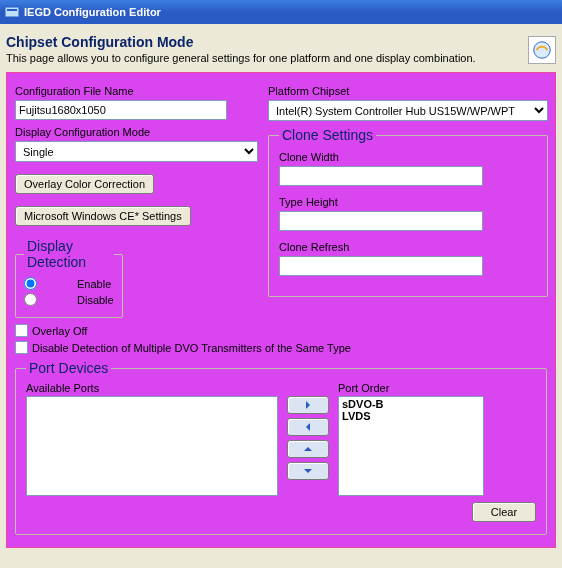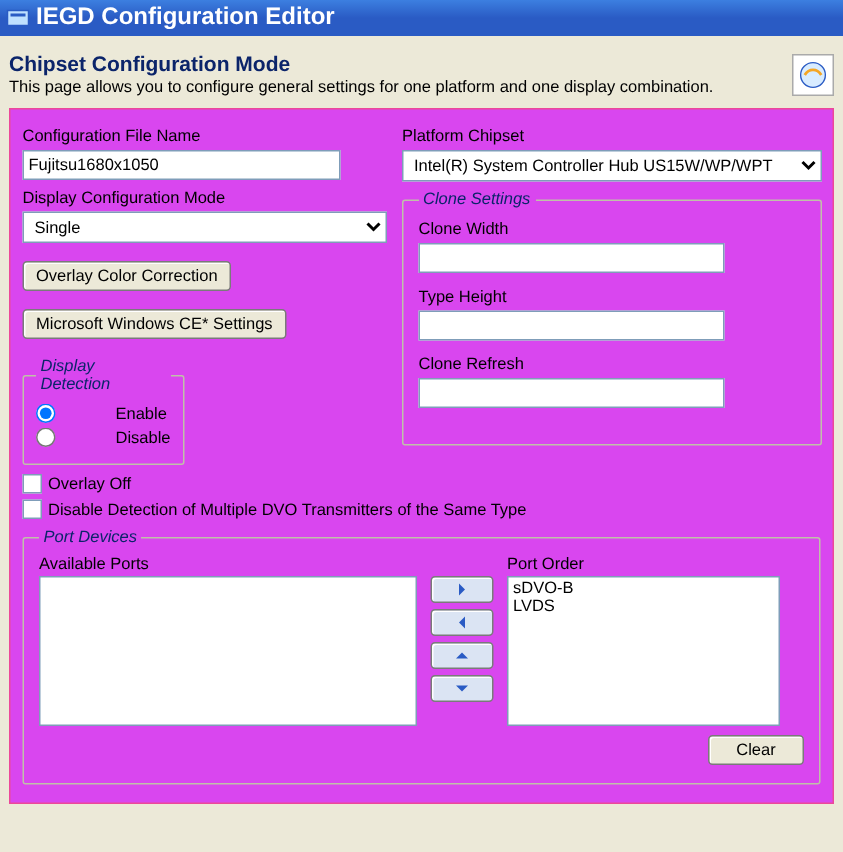--- a/index.html
+++ b/index.html
@@ -14,21 +14,21 @@
     overflow: hidden;
   }
   .titlebar {
     background: linear-gradient(to bottom, #3c7fe0 0%, #2a5bc4 50%, #2a5bc4 100%);
     color: #fff;
     height: 24px;
     display: flex;
     align-items: center;
     padding: 0 4px;
     font-weight: bold;
-    font-size: 16px;
+    font-size: 11px;
   }
   .titlebar-icon {
     width: 16px;
     height: 16px;
     margin-right: 4px;
     display: inline-flex;
     align-items: center;
     justify-content: center;
   }
   .content {
@@ -92,23 +92,22 @@
     box-shadow: inset 1px 1px 0 #fff;
   }
   fieldset {
     border: 1px solid #c0c0a8;
     border-radius: 2px;
     padding: 6px 10px 10px 10px;
     margin: 0;
   }
   legend {
     color: #0b246a;
-    font-size: 11px;
+    font-size: 14px;
     padding: 0 3px;
-    font-style: italic;
   }
   .clone-field input { width: 204px; }
   .clone-field { margin-bottom: 10px; }
   .detection-fs { width: 96px; padding: 4px 8px 8px 8px; }
   .radio-row { display: flex; align-items: center; margin: 3px 0; gap: 36px; }
   .radio-row input { margin: 0 4px 0 0; }
   .check-row { display: flex; align-items: flex-end; margin: 4px 0; }
   .check-row input {
     margin: 0 4px 0 0;
     width: 13px; height: 13px;
@@ -121,21 +120,21 @@
   .port-col-label { margin-bottom: 2px; }
   .port-list {
     border: 1px solid #7f9db9;
     background: #fff;
     width: 252px;
     height: 100px;
     overflow: auto;
     font-size: 11px;
     padding: 1px;
   }
-  .port-list-right { width: 182px; height: 100px; }
+  .port-list-right { width: 146px; height: 100px; font-weight: bold; }
   .port-list div { padding: 0 2px; }
   .arrow-col {
     width: 48px;
     display: flex;
     flex-direction: column;
     align-items: center;
     margin: 14px 6px 0 6px;
   }
   .arrow-btn {
     width: 42px;

